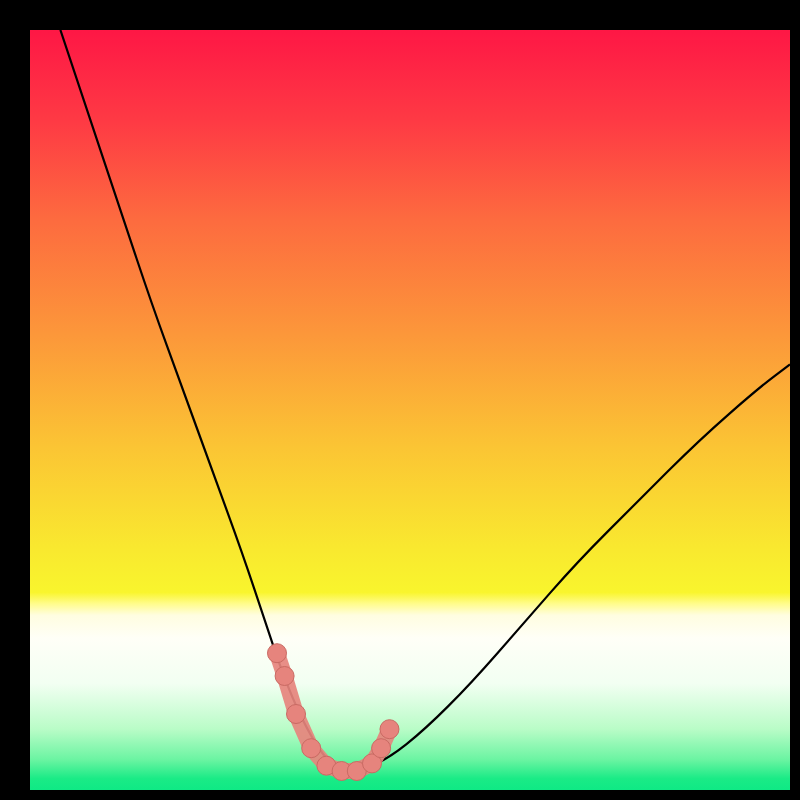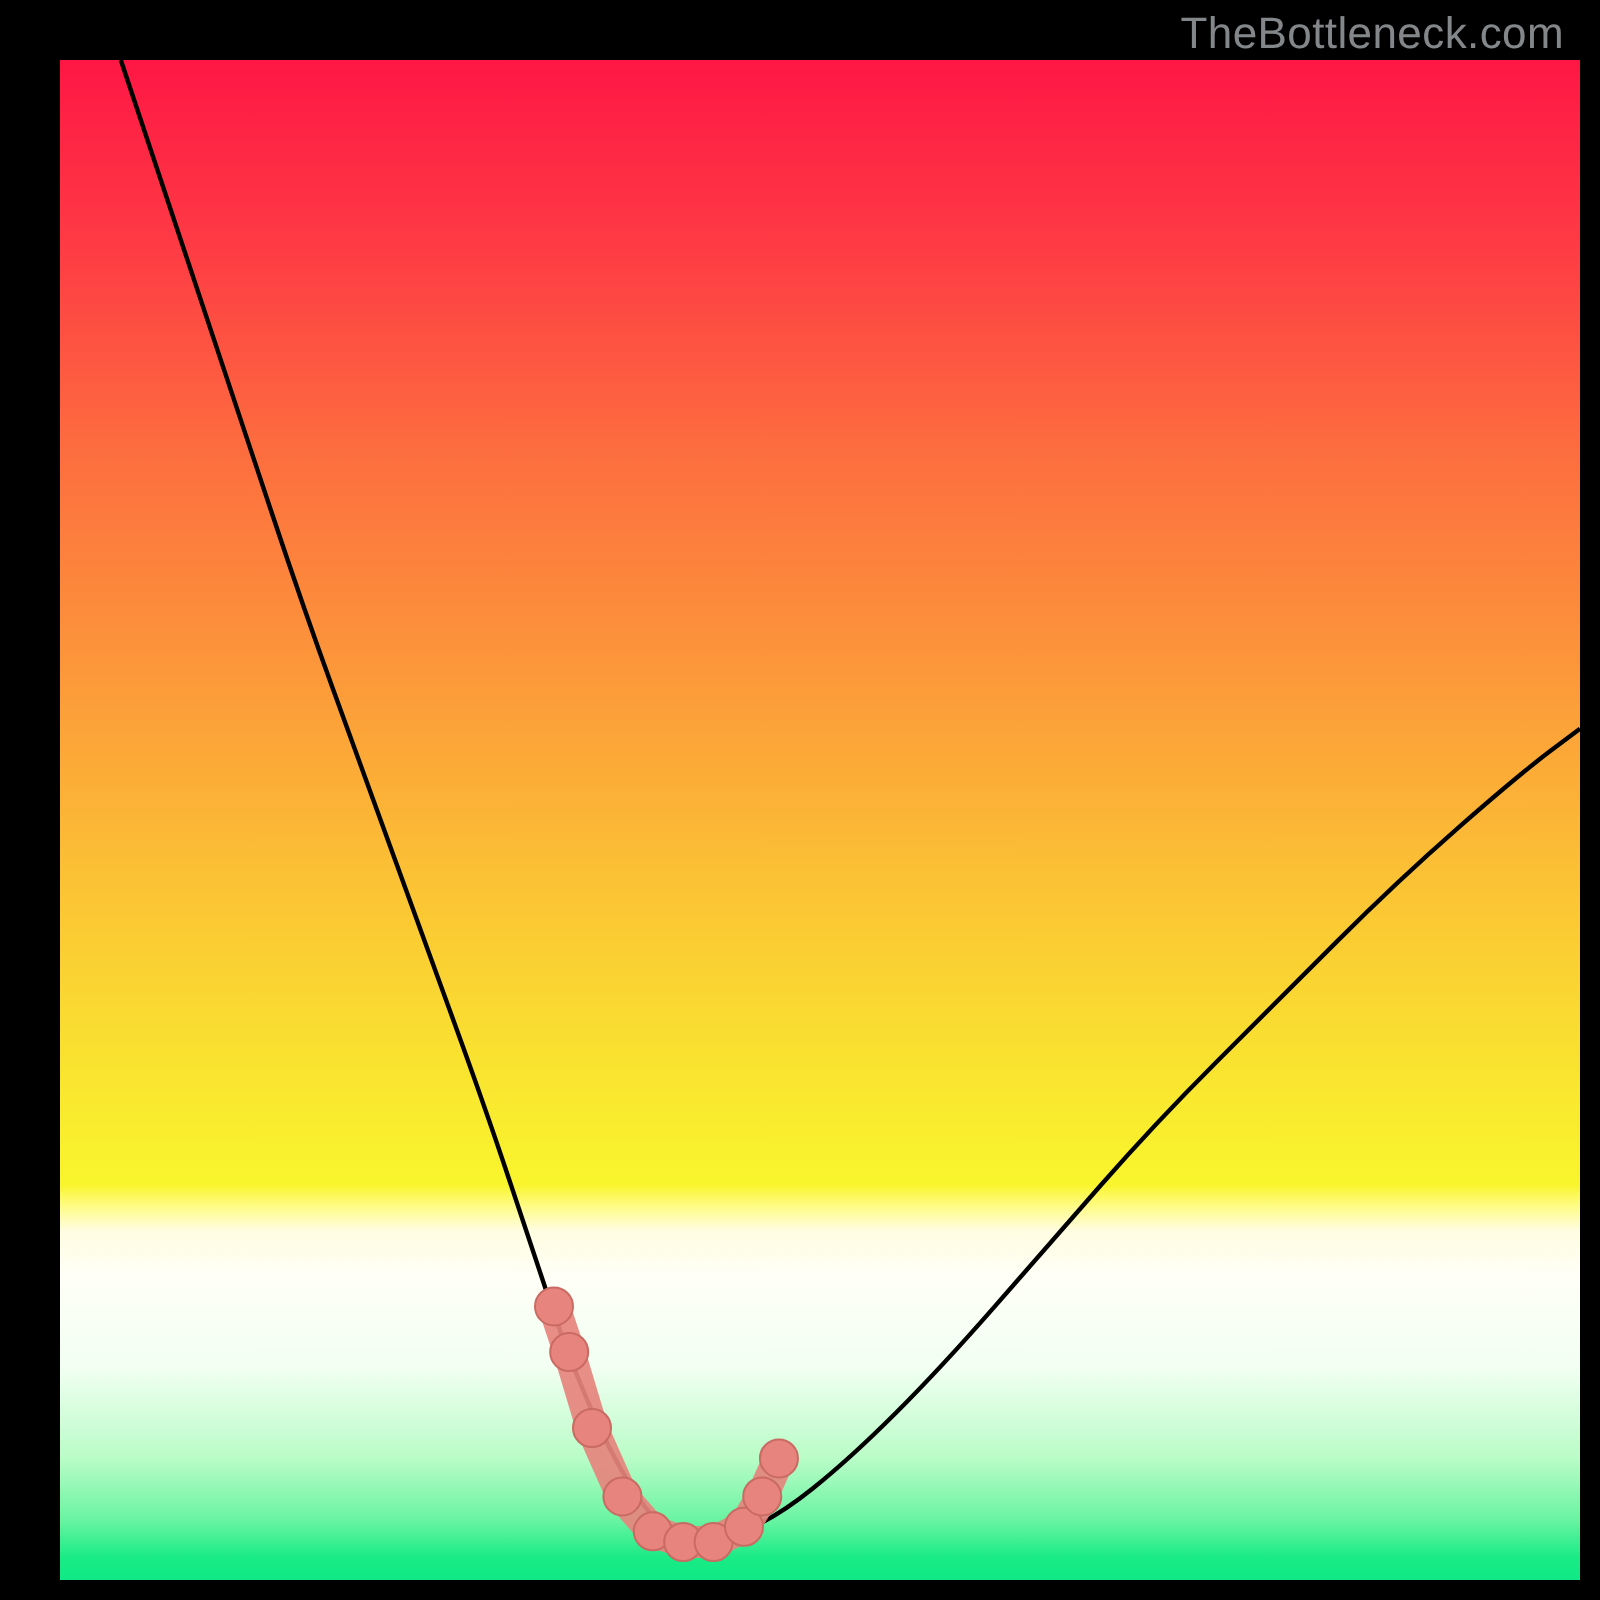--- a/index.html
+++ b/index.html
@@ -84,15 +84,14 @@
           <circle cx="311.59999999999997" cy="741" r="9.5" fill="#e6847d" stroke="#c96a63" stroke-width="1"></circle>
           <circle cx="326.8" cy="741" r="9.5" fill="#e6847d" stroke="#c96a63" stroke-width="1"></circle>
           <circle cx="342" cy="733.4" r="9.5" fill="#e6847d" stroke="#c96a63" stroke-width="1"></circle>
           <circle cx="351.12" cy="718.2" r="9.5" fill="#e6847d" stroke="#c96a63" stroke-width="1"></circle>
           <circle cx="359.47999999999996" cy="699.2" r="9.5" fill="#e6847d" stroke="#c96a63" stroke-width="1"></circle>
         </g>
     </svg>
 
   </div>
 
-  <div class="watermark">TheBottleneck.com</div>
 
 </div>
 
 </body></html>

